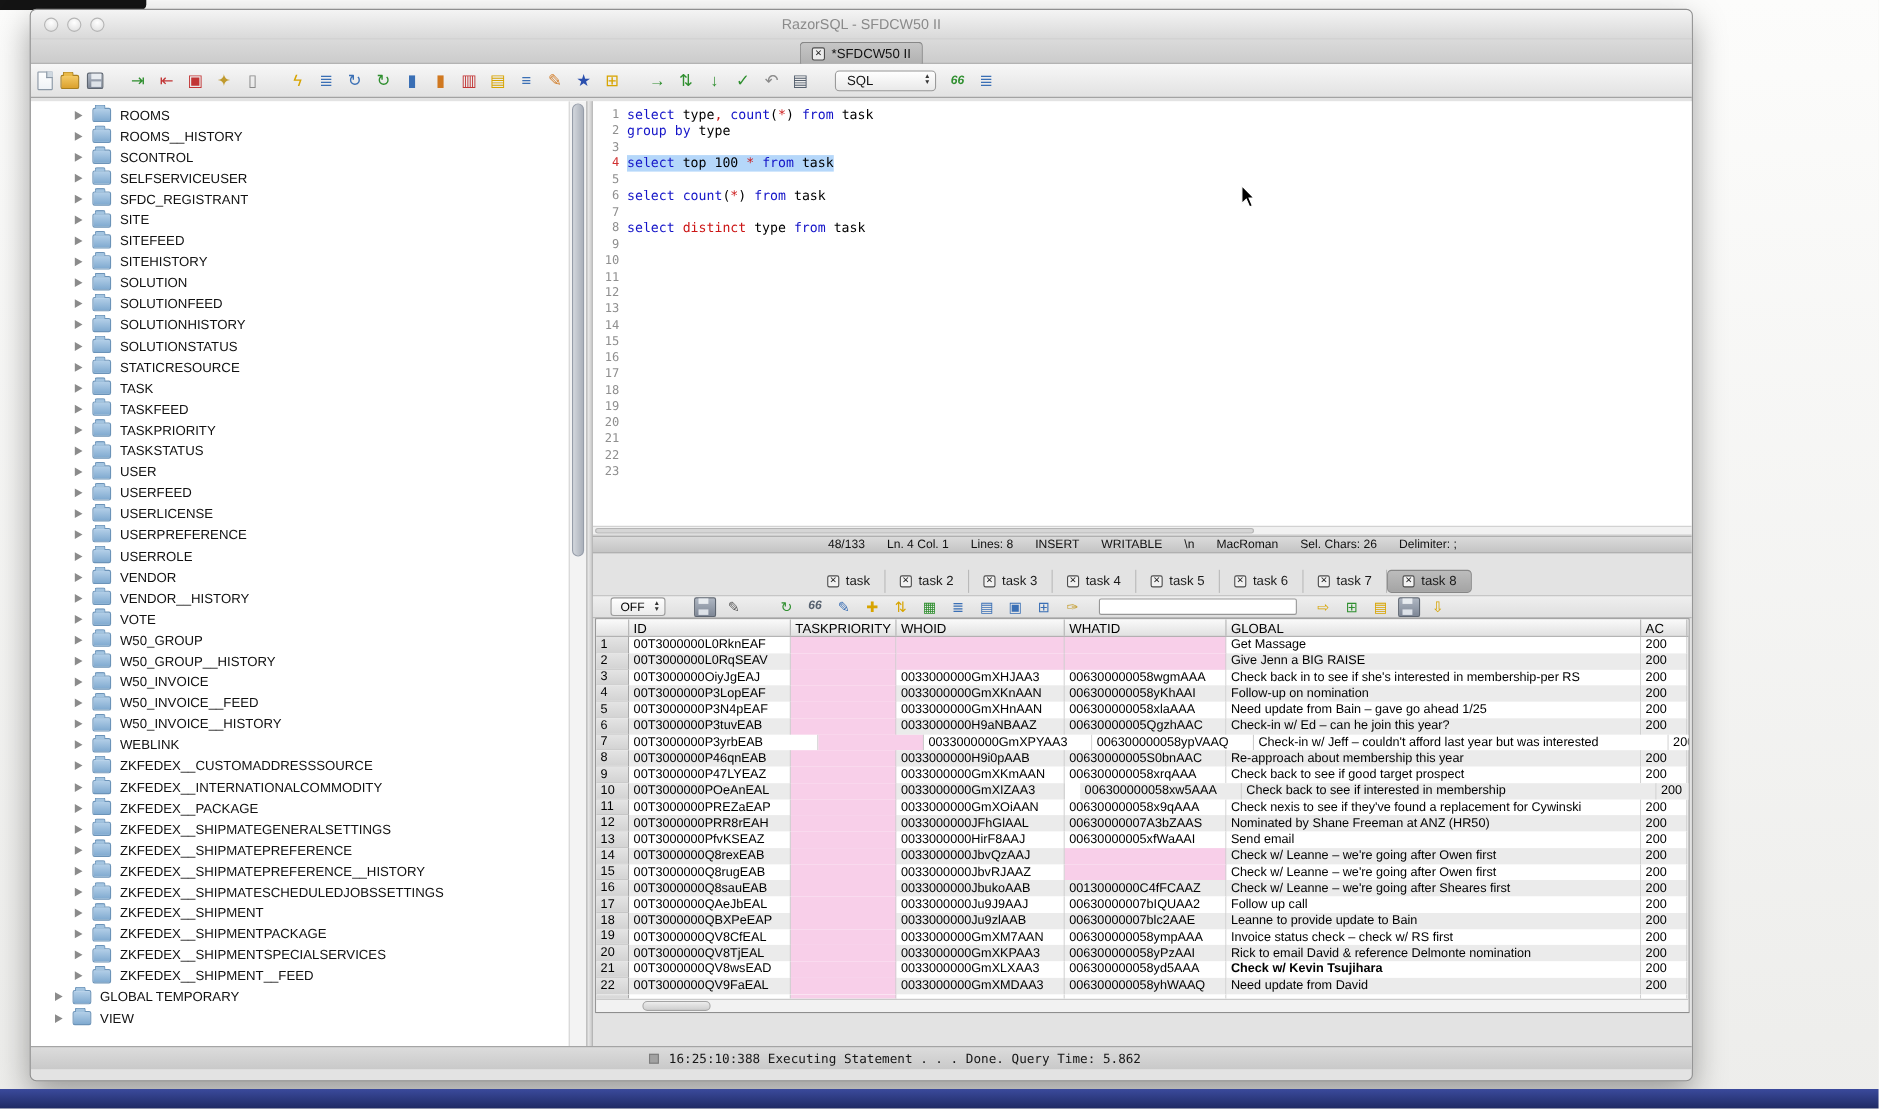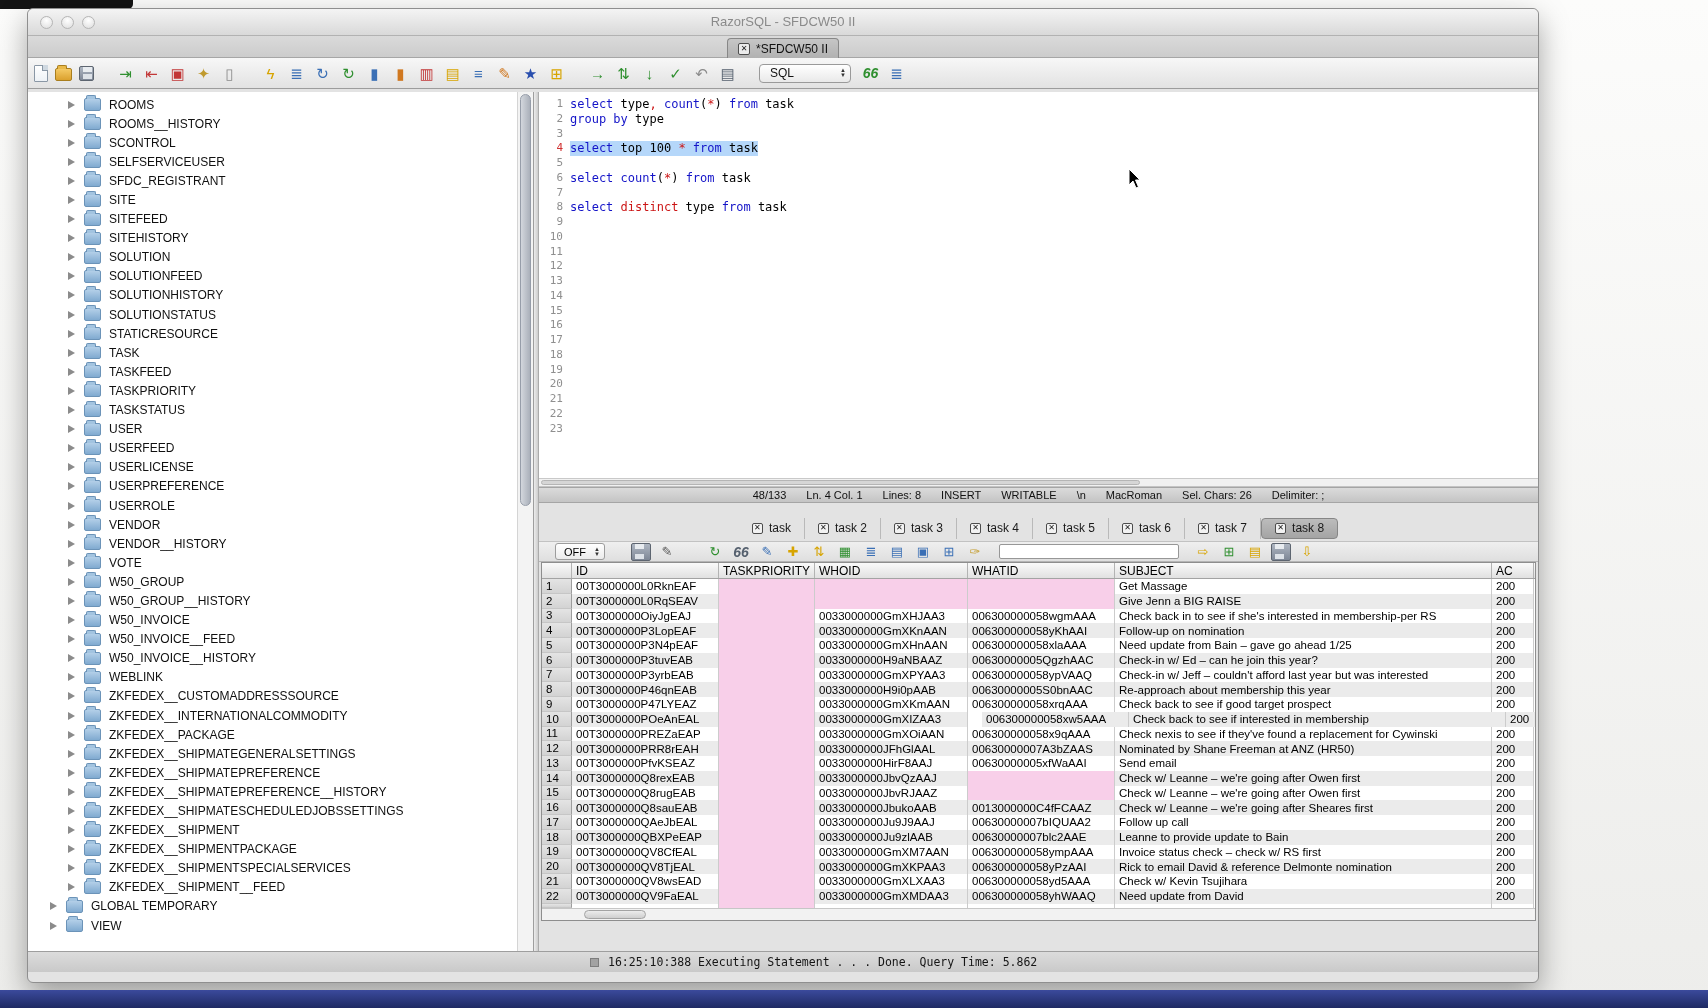--- a/index.html
+++ b/index.html
@@ -26,21 +26,21 @@
             display:flex; align-items:center; gap:6px; padding:0 10px; font-size:12px; color:#111;
             background:linear-gradient(#c6c6c6,#b1b1b1); border:1px solid #878787; border-bottom:none;
             border-radius:4px 4px 0 0; }
   .xbox { width:12px; height:12px; border:1px solid #4c4c4c; border-radius:2px; background:#ececec;
           display:grid; place-items:center; font-size:8px; line-height:1; color:#222; }
 
   .toolbar { height:31px; background:linear-gradient(#f7f7f7,#e2e2e2); border-bottom:1px solid #9c9c9c;
              display:flex; align-items:center; padding:0 6px; }
   .tbgroup { display:flex; align-items:center; gap:7px; margin-right:22px; }
   .tbicon { width:19px; height:19px; display:grid; place-items:center; font-size:15px; line-height:1; }
-  .tbicon.small { font-size:14px; }
+  .tbicon.small { font-size:11px; }
   .i-page { width:14px; height:17px; background:linear-gradient(#ffffff,#eef2f6); border:1px solid #8a97a5;
             border-radius:1px; position:relative; }
   .i-page::before { content:""; position:absolute; right:-1px; top:-1px; width:5px; height:5px;
             background:#cfd8e0; border-left:1px solid #8a97a5; border-bottom:1px solid #8a97a5; }
   .i-folder { width:17px; height:13px; background:linear-gradient(#f4c964,#dba12e); border:1px solid #a97e1e;
             border-radius:2px; position:relative; margin-top:3px; }
   .i-folder::before { content:""; position:absolute; left:1px; top:-4px; width:8px; height:3px;
             background:#e9b948; border:1px solid #a97e1e; border-bottom:none; border-radius:2px 2px 0 0; }
   .i-floppy { width:15px; height:15px; background:linear-gradient(#aeb6c2,#7e8796); border:1px solid #5d6570; border-radius:2px; position:relative; }
   .i-floppy::before { content:""; position:absolute; left:3px; top:0; width:9px; height:5px; background:#e8ecf0; }
@@ -546,21 +546,21 @@
             </span>
         </div>
 
         <div class="tablewrap">
           <div class="thead" id="thead">
               <div class="th" style="width: 30px;"></div>
               <div class="th" style="width: 147px;">ID</div>
               <div class="th" style="width: 96px;">TASKPRIORITY</div>
               <div class="th" style="width: 153px;">WHOID</div>
               <div class="th" style="width: 147px;">WHATID</div>
-              <div class="th" style="width: 377px;">SUBJECT</div>
+              <div class="th" style="width: 377px;">GLOBAL</div>
               <div class="th" style="width: 42px;">AC</div>
             </div>
           <div class="tbody" id="tbody">
               <div class="trow">
                 <div class="td numcell" style="width: 30px;">1</div>
                 <div class="td" style="width: 147px;">00T3000000L0RknEAF</div>
                 <div class="td pink" style="width: 96px;"></div>
                 <div class="td pink" style="width: 153px;"></div>
                 <div class="td pink" style="width: 147px;"></div>
                 <div class="td" style="width: 377px;">Get Massage</div>
@@ -606,21 +606,21 @@
                 <div class="td numcell" style="width: 30px;">6</div>
                 <div class="td" style="width: 147px;">00T3000000P3tuvEAB</div>
                 <div class="td pink" style="width: 96px;"></div>
                 <div class="td" style="width: 153px;">0033000000H9aNBAAZ</div>
                 <div class="td" style="width: 147px;">00630000005QgzhAAC</div>
                 <div class="td" style="width: 377px;">Check-in w/ Ed – can he join this year?</div>
                 <div class="td" style="width: 42px;">200</div>
               </div>
               <div class="trow">
                 <div class="td numcell" style="width: 30px;">7</div>
-                <div class="td" style="width: 147px;">00T3000000P3yrbEAB</div>
+                <div class="td" style="width: 172px;">00T3000000P3yrbEAB</div>
                 <div class="td pink" style="width: 96px;"></div>
                 <div class="td" style="width: 153px;">0033000000GmXPYAA3</div>
                 <div class="td" style="width: 147px;">006300000058ypVAAQ</div>
                 <div class="td" style="width: 377px;">Check-in w/ Jeff – couldn't afford last year but was interested</div>
                 <div class="td" style="width: 42px;">200</div>
               </div>
               <div class="trow">
                 <div class="td numcell" style="width: 30px;">8</div>
                 <div class="td" style="width: 147px;">00T3000000P46qnEAB</div>
                 <div class="td pink" style="width: 96px;"></div>
@@ -736,21 +736,21 @@
                 <div class="td" style="width: 147px;">006300000058yPzAAI</div>
                 <div class="td" style="width: 377px;">Rick to email David &amp; reference Delmonte nomination</div>
                 <div class="td" style="width: 42px;">200</div>
               </div>
               <div class="trow">
                 <div class="td numcell" style="width: 30px;">21</div>
                 <div class="td" style="width: 147px;">00T3000000QV8wsEAD</div>
                 <div class="td pink" style="width: 96px;"></div>
                 <div class="td" style="width: 153px;">0033000000GmXLXAA3</div>
                 <div class="td" style="width: 147px;">006300000058yd5AAA</div>
-                <div class="td" style="width: 377px;">Check w/ Kevin Tsujihara</div>
+                <div class="td" style="width: 377px; font-weight: bold;">Check w/ Kevin Tsujihara</div>
                 <div class="td" style="width: 42px;">200</div>
               </div>
               <div class="trow">
                 <div class="td numcell" style="width: 30px;">22</div>
                 <div class="td" style="width: 147px;">00T3000000QV9FaEAL</div>
                 <div class="td pink" style="width: 96px;"></div>
                 <div class="td" style="width: 153px;">0033000000GmXMDAA3</div>
                 <div class="td" style="width: 147px;">006300000058yhWAAQ</div>
                 <div class="td" style="width: 377px;">Need update from David</div>
                 <div class="td" style="width: 42px;">200</div>

